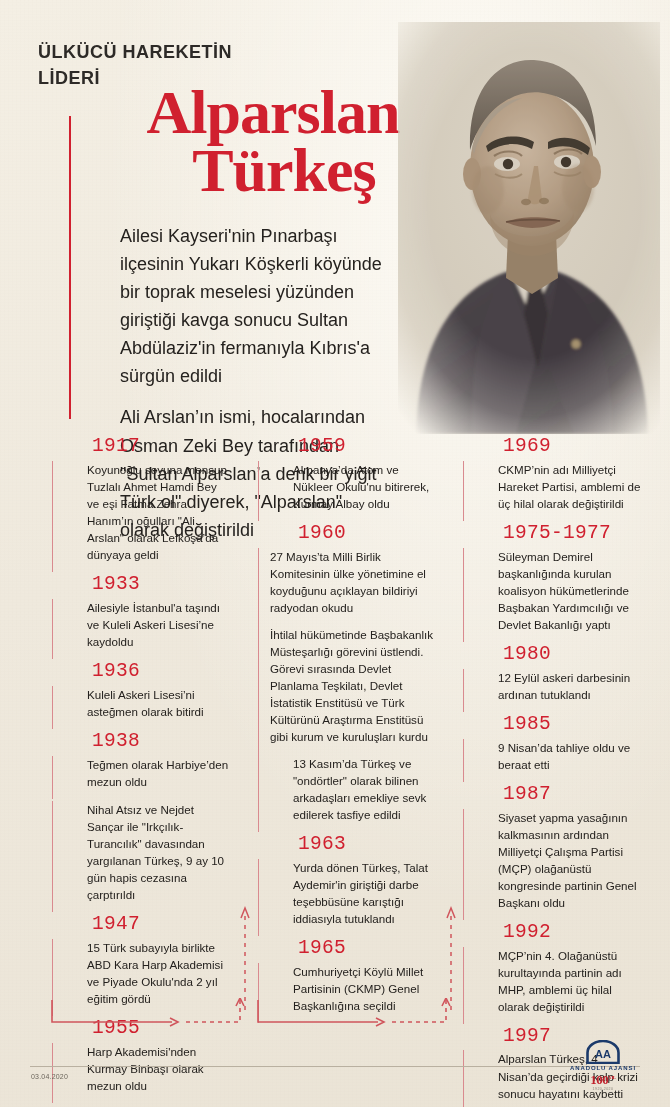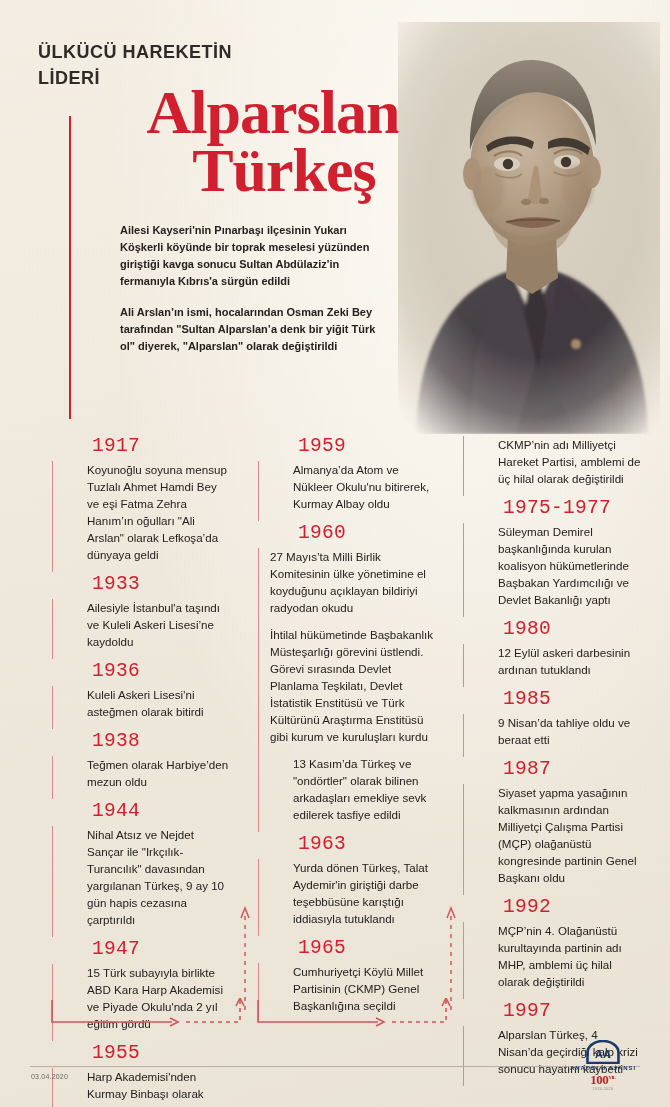--- a/index.html
+++ b/index.html
@@ -88,24 +88,24 @@
   #portrait svg { display: block; }
 
   
   #intro {
     position: absolute;
     left: 120px;
     top: 222px;
     width: 262px;
   }
   .intro-p {
-    font-size: 11px;
+    font-size: 18px;
     line-height: 1.56;
     color: #24211e;
-    font-weight: 700;
+    font-weight: 400;
     margin-bottom: 13px;
   }
 
   
   #timeline {
     position: absolute;
     left: 0; top: 436px;
     width: 670px;
     height: 608px;
   }
@@ -328,21 +328,20 @@
           <p class="para">Kuleli Askeri Lisesi’ni asteğmen olarak bitirdi</p>
         </div>
       </div>
       <div class="entry">
         <div class="year">1938</div>
         <div class="entry-body">
           <p class="para">Teğmen olarak Harbiye’den mezun oldu</p>
         </div>
       </div>
       <div class="entry">
-        <div class="year">1944</div>
         <div class="entry-body">
           <p class="para">Nihal Atsız ve Nejdet Sançar ile "Irkçılık-Turancılık" davasından yargılanan Türkeş, 9 ay 10 gün hapis cezasına çarptırıldı</p>
         </div>
       </div>
       <div class="entry">
         <div class="year">1947</div>
         <div class="entry-body">
           <p class="para">15 Türk subayıyla birlikte ABD Kara Harp Akademisi ve Piyade Okulu'nda 2 yıl eğitim gördü</p>
         </div>
       </div>
@@ -378,20 +377,21 @@
       <div class="entry">
         <div class="year">1965</div>
         <div class="entry-body">
           <p class="para">Cumhuriyetçi Köylü Millet Partisinin (CKMP) Genel Başkanlığına seçildi</p>
         </div>
       </div>
     </div>
 
     <div class="column" id="col-2">
       <div class="entry">
+        <div class="year">1969</div>
         <div class="entry-body">
           <p class="para">CKMP’nin adı Milliyetçi Hareket Partisi, amblemi de üç hilal olarak değiştirildi</p>
         </div>
       </div>
       <div class="entry">
         <div class="year">1975-1977</div>
         <div class="entry-body">
           <p class="para">Süleyman Demirel başkanlığında kurulan koalisyon hükümetlerinde Başbakan Yardımcılığı ve Devlet Bakanlığı yaptı</p>
         </div>
       </div>

